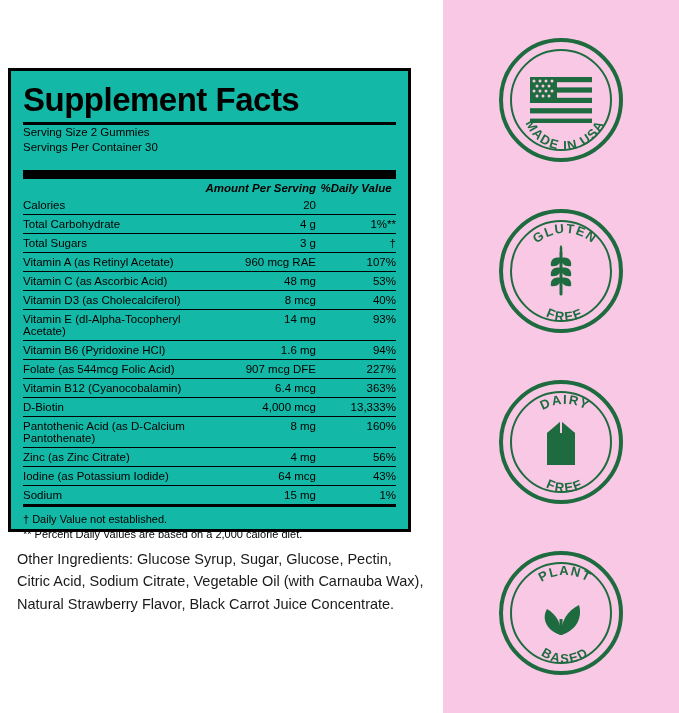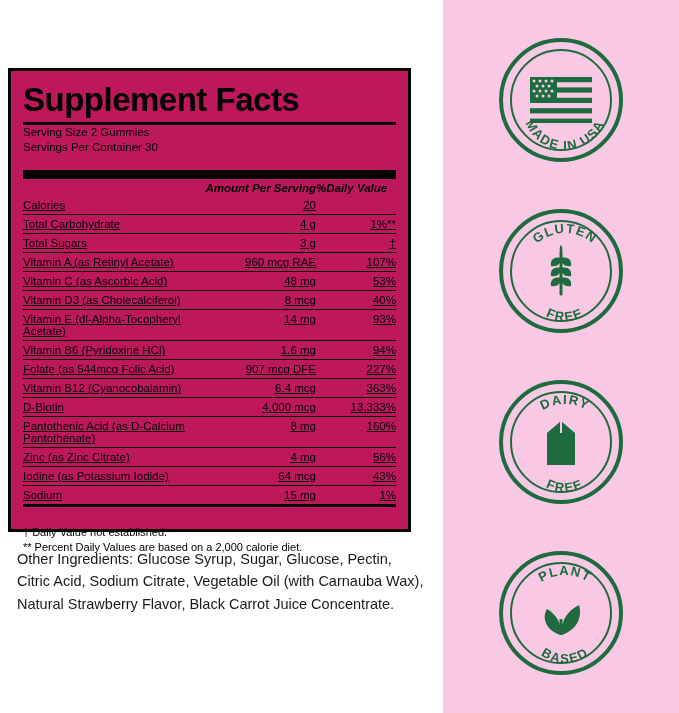--- a/index.html
+++ b/index.html
@@ -83,21 +83,21 @@
   }
 
   
   .facts-box {
     position: absolute;
     left: 8px;
     top: 68px;
     width: 403px;
     height: 464px;
     border: 3px solid #000;
-    background: #be185d;
+    background: #14b8a6;
     box-sizing: border-box;
     padding: 10px 12px 8px 12px;
   }
   .facts-title {
     font-family: "Liberation Sans", sans-serif;
     font-weight: bold;
     font-size: 33px;
     letter-spacing: -0.5px;
     line-height: 1.05;
     color: #000;
@@ -114,45 +114,44 @@
   }
   .dv-head {
     display: flex;
     justify-content: flex-end;
     font-size: 11.5px;
     font-weight: bold;
     padding: 3px 0 2px 0;
     font-style: italic;
   }
   .dv-head .amt { width: 128px; text-align: right; }
-  .dv-head .dv { width: 80px; text-align: left; }
+  .dv-head .dv { width: 80px; text-align: center; }
 
   table.nutr {
     width: 100%;
     border-collapse: collapse;
     font-size: 11.5px;
     color: #000;
-    text-decoration: underline;
   }
   table.nutr td {
     padding: 3px 0 3px 0;
     border-bottom: 1px solid #000;
     vertical-align: baseline;
   }
   table.nutr tr.last td { border-bottom: 3px solid #000; margin-top: 9px; }
   td.name { text-align: left; }
   td.amt { text-align: right; width: 128px; }
   td.dv { text-align: right; width: 80px; }
   .ind1 { padding-left: 14px; margin-left: 17px; }
   .ind2 { padding-left: 30px; }
 
   .footnotes {
     font-size: 11px;
     line-height: 1.35;
-    padding-top: 18px;
+    padding-top: 5px;
     color: #000;
   }
 
   .other-ing {
     position: absolute;
     left: 17px;
     top: 548px;
     width: 410px;
     font-size: 14.5px;
     line-height: 1.55;

